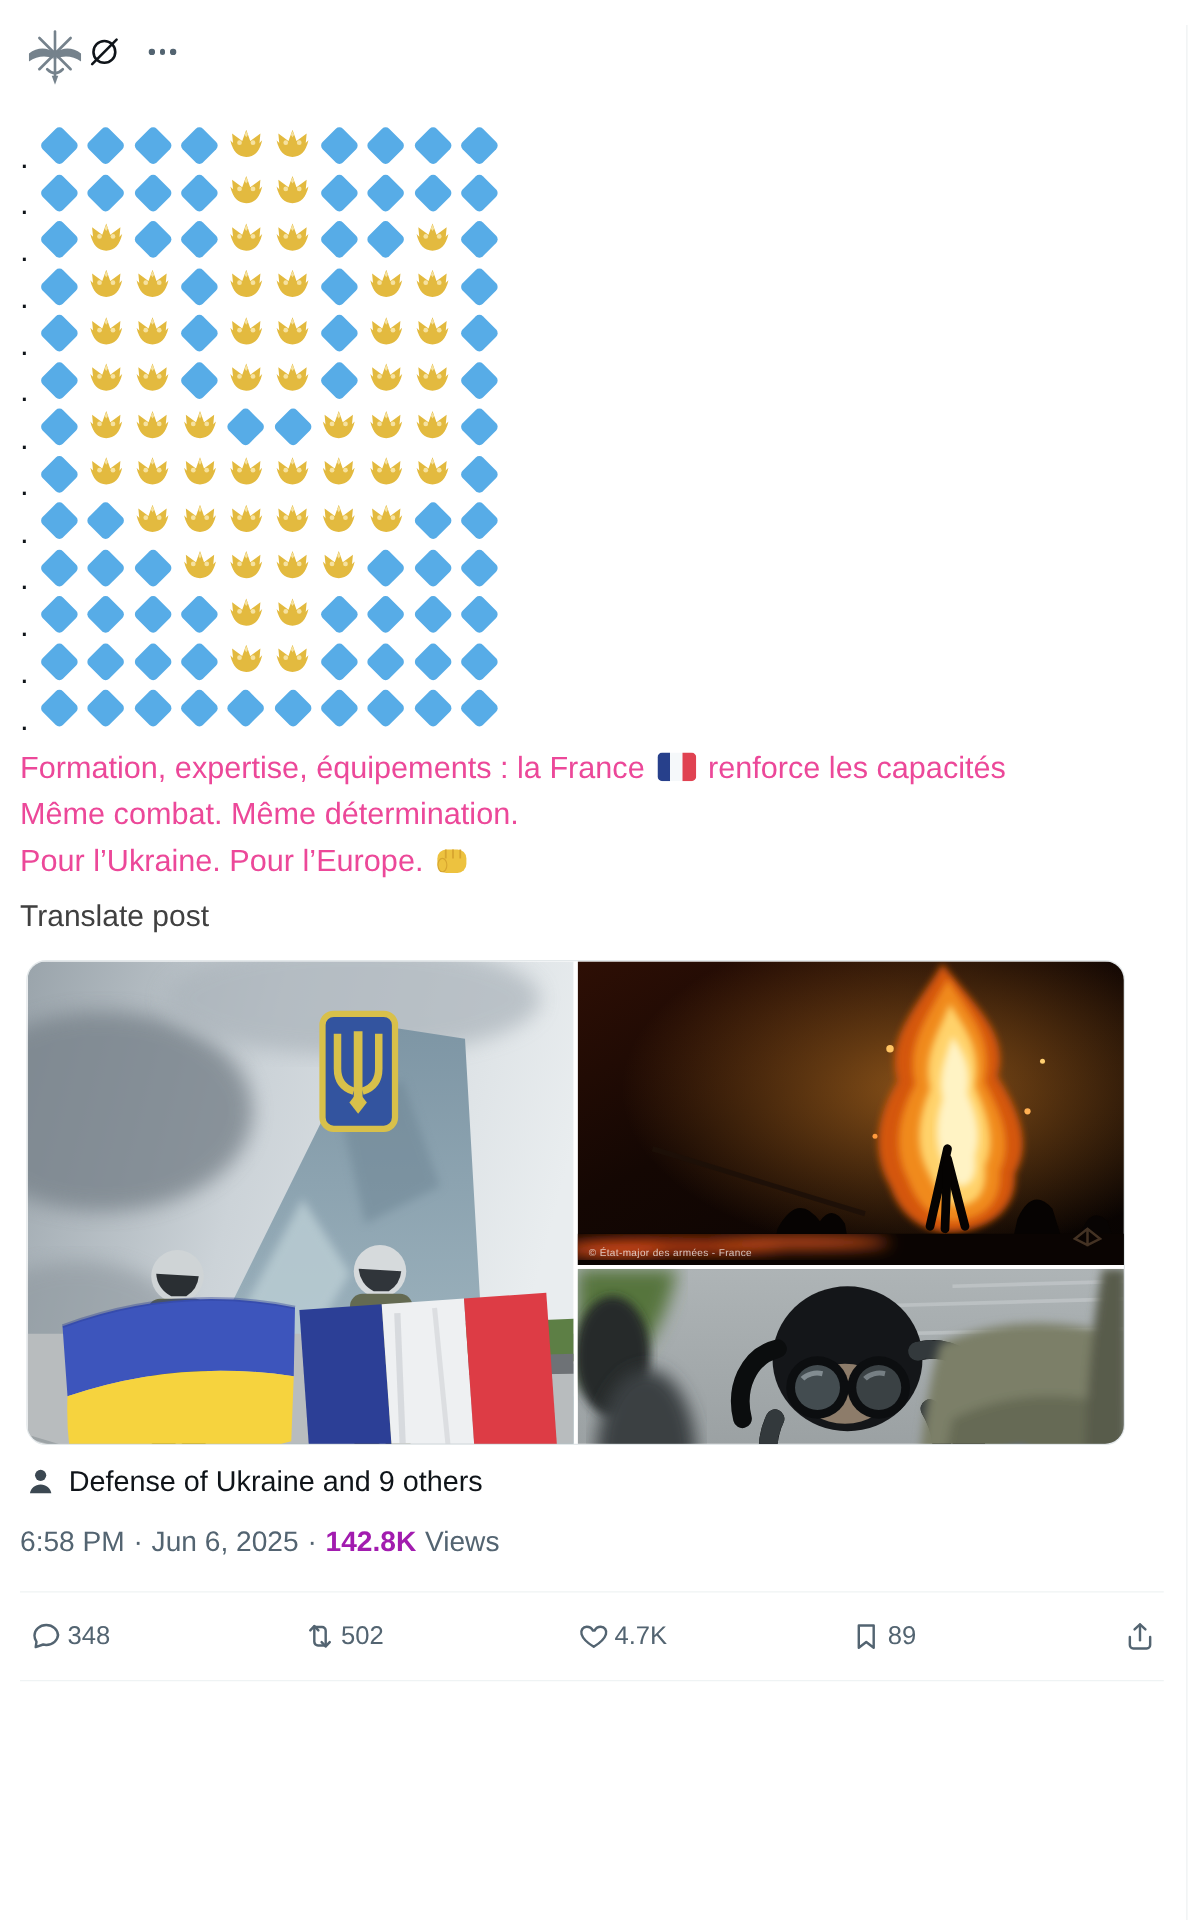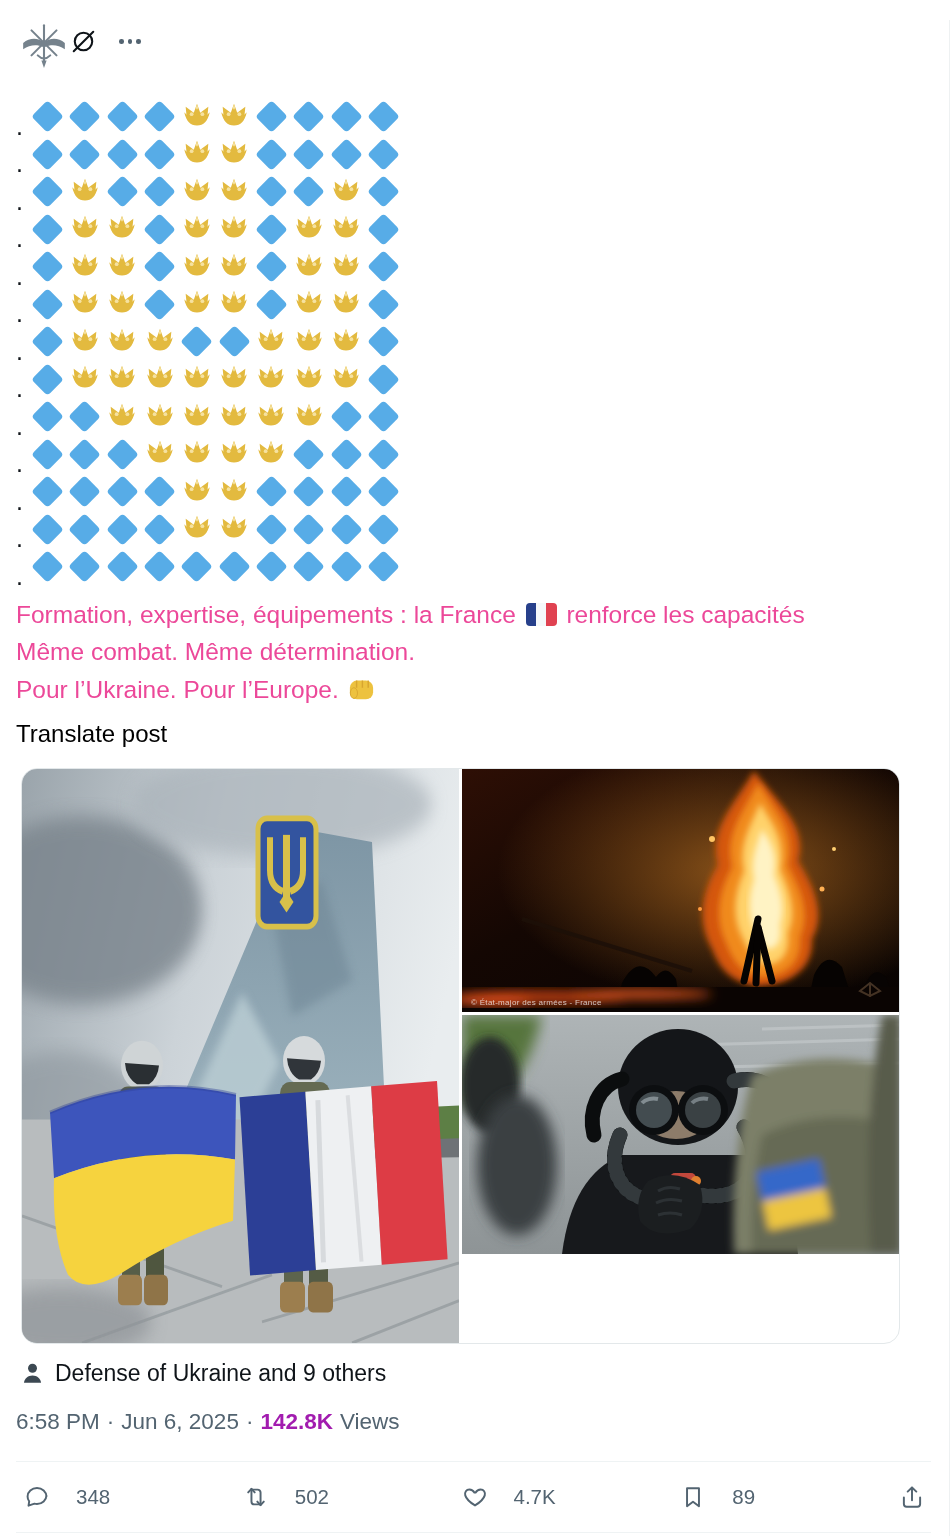--- a/index.html
+++ b/index.html
@@ -33,42 +33,42 @@
   .crown-svg { width:34px; height:34px; }
 
   
   .body-text { margin:10px 30px 0 16px; font-size:24.5px; color:#ec4899; }
   .t-line { line-height:37.5px; white-space:nowrap; }
   .inline-ico { display:inline-block; vertical-align:-4px; margin:0 2px; }
   .flag { display:inline-flex; width:31px; height:23px; border-radius:4px; overflow:hidden; vertical-align:-3px; margin:0 3px; }
   .flag i { display:block; height:100%; flex:1; }
   .flag-ua { display:inline-block; width:31px; height:23px; border-radius:4px; overflow:hidden; vertical-align:-3px; margin:0 3px; }
   .flag-ua i { display:block; width:100%; height:50%; }
-  .translate { display:inline-block; margin:4px 0 0 16px; font-size:24px; color:#000000; line-height:36px; cursor:pointer; text-decoration:none; }
+  .translate { display:inline-block; margin:4px 0 0 16px; font-size:24px; color:#404040; line-height:36px; cursor:pointer; text-decoration:none; }
 
   
-  .media-grid { margin:16px 0 0 21px; width:879px; height:576px; display:grid; grid-template-columns:437px 439px; gap:3px; border-radius:16px; overflow:hidden; border:1px solid #e3e8ea; background:#fff; }
+  .media-grid { margin:16px 0 0 21px; width:879px; height:388px; display:grid; grid-template-columns:437px 439px; gap:3px; border-radius:16px; overflow:hidden; border:1px solid #e3e8ea; background:#fff; }
   .m-left { grid-row:1 / span 2; }
   .m-cell { position:relative; overflow:hidden; cursor:pointer; }
   .m-right-col { display:grid; grid-template-rows:243px 239px; gap:3px; }
   .m-cell svg { display:block; width:100%; height:100%; }
   .watermark { position:absolute; left:9px; bottom:5px; font-size:8px; color:rgba(255,255,255,.72); letter-spacing:.3px; }
 
   
   .tagged { display:flex; align-items:center; gap:10px; margin:16px 16px 0 20px; font-size:23px; color:#0f1419; cursor:pointer; width:fit-content; }
   .tagged svg { width:25px; height:25px; }
   .meta { margin:22px 16px 0 16px; font-size:22.5px; color:#536471; display:flex; align-items:center; }
   .meta .sep { margin:0 7px; }
   .views-count { color:#a21caf; font-weight:bold; }
   .views-label { margin-left:7px; }
 
   
   .rule { border-top:1px solid #eff3f4; margin:26px 18px 0 16px; }
   .actions { display:flex; align-items:center; height:70px; margin:0 24px 0 24px; }
-  .action { display:flex; align-items:center; gap:26px; color:#536471; flex:1 1 0; cursor:pointer;text-align:right; }
+  .action { display:flex; align-items:center; gap:4px; color:#536471; flex:1 1 0; cursor:pointer;text-align:right; }
   .action.share { flex:0 0 auto; }
   .action svg { width:26px; height:26px; stroke:#536471; fill:none; stroke-width:1.8; stroke-linecap:round; stroke-linejoin:round; }
   .action .count { font-size:20.5px; color:#536471; }
   .rule.bottom { margin-top:0; }
 </style>
 </head>
 <body>
 
 <svg width="0" height="0" style="position:absolute">
   <defs>

